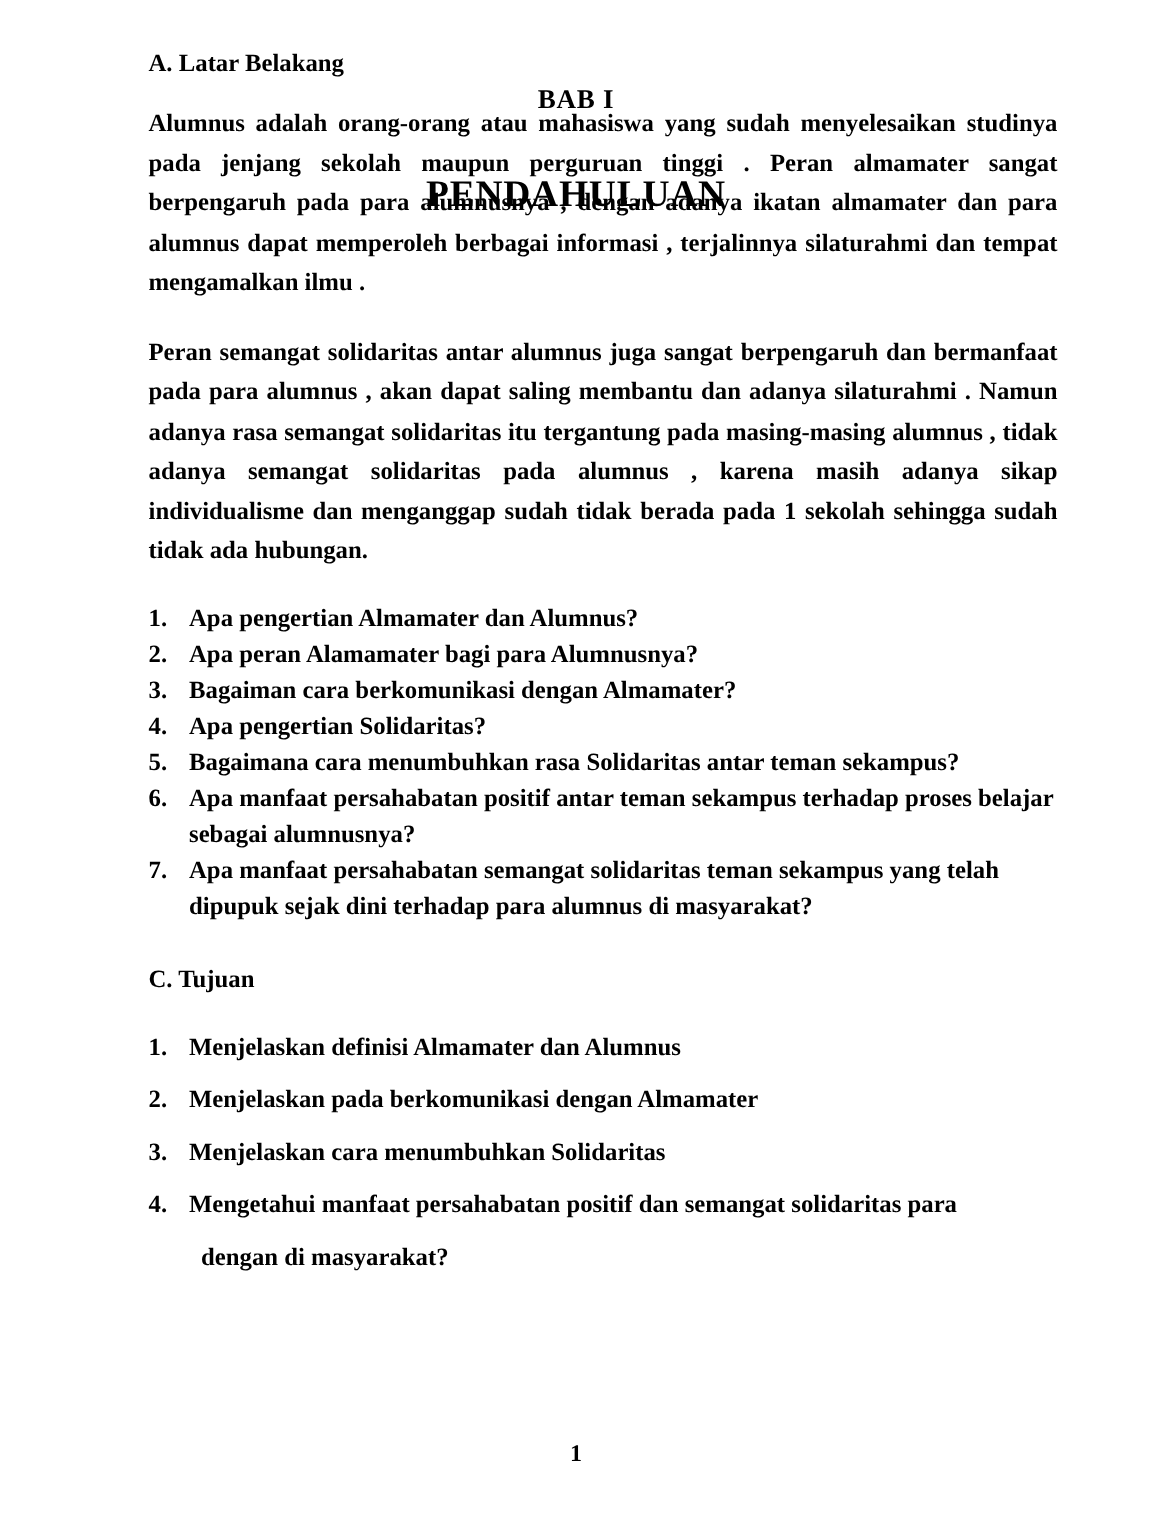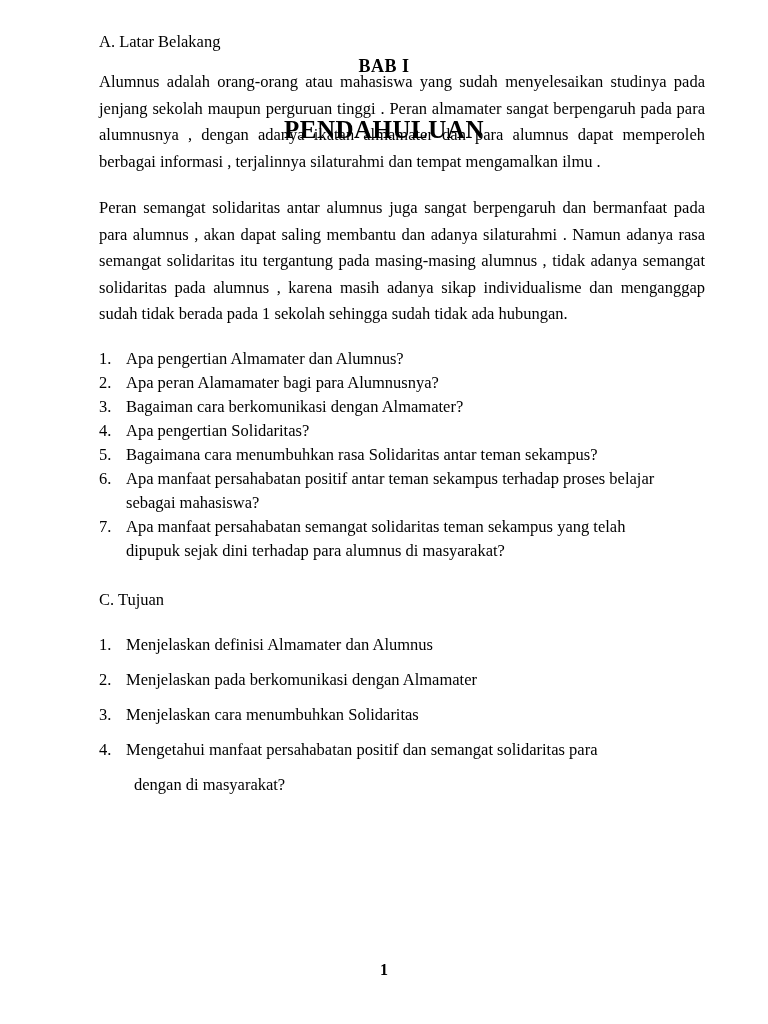--- a/index.html
+++ b/index.html
@@ -23,20 +23,21 @@
     width: 768px;
     height: 1024px;
     background: #ffffff;
   }
 
   .content {
     position: absolute;
     left: 99px;
     top: 0;
     width: 606px;
+    font-weight: bold;
   }
 
   
   .chapter-title {
     font-size: 18px;
     font-weight: bold;
     text-align: center;
     letter-spacing: 0.5px;
     margin: 0;
     padding-top: 54px;
@@ -138,21 +139,21 @@
 
     <p class="para para-second">Peran semangat solidaritas antar alumnus juga sangat berpengaruh dan bermanfaat pada para alumnus , akan dapat saling membantu dan adanya silaturahmi . Namun adanya rasa semangat solidaritas itu tergantung pada masing-masing alumnus , tidak adanya semangat solidaritas pada alumnus , karena masih adanya sikap individualisme dan menganggap sudah tidak berada pada 1 sekolah sehingga sudah tidak ada hubungan.</p>
 
 
     <ol class="qa-list tight" id="list-b">
         <li class="qa-item"><span class="marker">1.</span><span>Apa pengertian Almamater dan Alumnus?</span></li>
         <li class="qa-item"><span class="marker">2.</span><span>Apa peran Alamamater bagi para Alumnusnya?</span></li>
         <li class="qa-item"><span class="marker">3.</span><span>Bagaiman cara berkomunikasi dengan Almamater?</span></li>
         <li class="qa-item"><span class="marker">4.</span><span>Apa pengertian Solidaritas?</span></li>
         <li class="qa-item"><span class="marker">5.</span><span>Bagaimana cara menumbuhkan rasa Solidaritas antar teman sekampus?</span></li>
-        <li class="qa-item"><span class="marker">6.</span><span>Apa manfaat persahabatan positif antar teman sekampus terhadap proses belajar</span><span class="cont">sebagai mahasiswa?</span></li>
+        <li class="qa-item"><span class="marker">6.</span><span>Apa manfaat persahabatan positif antar teman sekampus terhadap proses belajar</span><span class="cont">sebagai alumnusnya?</span></li>
         <li class="qa-item"><span class="marker">7.</span><span>Apa manfaat persahabatan semangat solidaritas teman sekampus yang telah</span><span class="cont">dipupuk sejak dini terhadap para alumnus di masyarakat?</span></li>
       </ol>
 
     <div class="section-heading section-c">C. Tujuan</div>
 
     <ol class="qa-list loose" id="list-c">
         <li class="qa-item"><span class="marker">1.</span><span>Menjelaskan definisi Almamater dan Alumnus</span></li>
         <li class="qa-item"><span class="marker">2.</span><span>Menjelaskan pada berkomunikasi dengan Almamater</span></li>
         <li class="qa-item"><span class="marker">3.</span><span>Menjelaskan cara menumbuhkan Solidaritas</span></li>
         <li class="qa-item"><span class="marker">4.</span><span>Mengetahui manfaat persahabatan positif dan semangat solidaritas para</span><span class="cont">dengan di masyarakat?</span></li>

